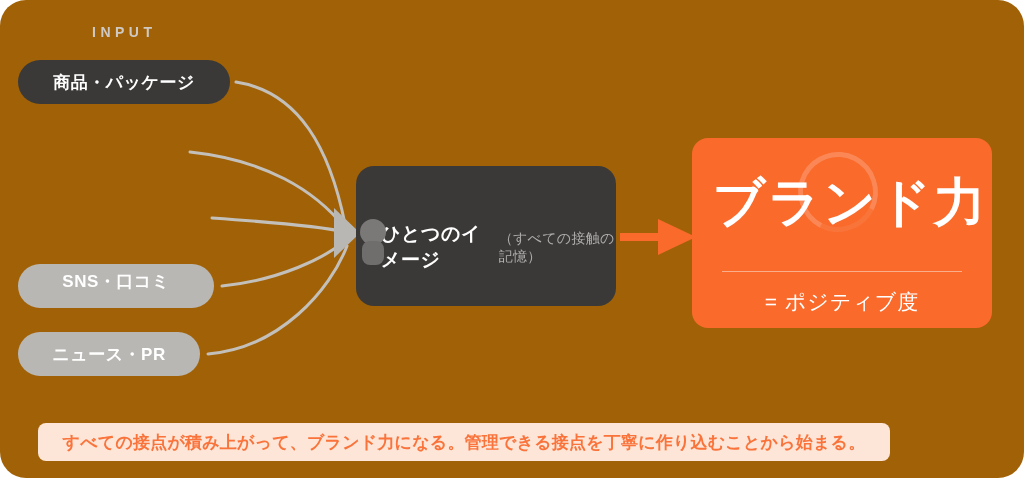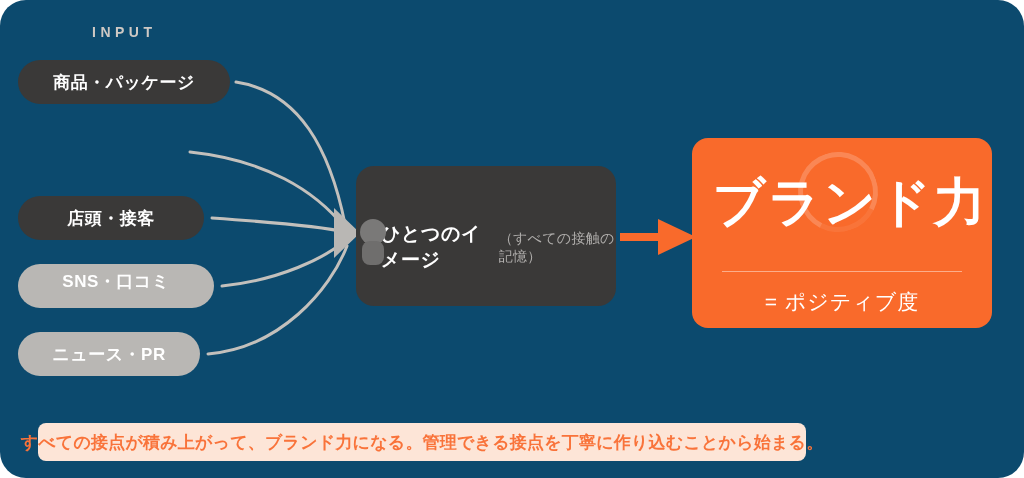--- a/index.html
+++ b/index.html
@@ -11,21 +11,21 @@
     width: 1024px;
     height: 478px;
     font-family: "Liberation Sans", "DejaVu Sans", sans-serif;
     overflow: hidden;
   }
 
   .canvas {
     position: relative;
     width: 1024px;
     height: 478px;
-    background: #0c4a6e;
+    background: #a16207;
     border-radius: 26px;
     overflow: hidden;
   }
 
   
   .input-label {
     position: absolute;
     left: 92px;
     top: 24px;
     font-size: 14px;
@@ -173,21 +173,21 @@
     font-weight: 400;
     color: #ffffff;
     letter-spacing: 1px;
   }
 
   
   .banner {
     position: absolute;
     left: 38px;
     top: 423px;
-    width: 768px;
+    width: 852px;
     height: 38px;
     background: #fde5d7;
     border-radius: 8px;
     display: flex;
     align-items: center;
     justify-content: center;
     box-sizing: border-box;
   }
   .banner-text {
     font-size: 17px;
@@ -199,23 +199,20 @@
 </style>
 </head>
 <body>
 
 <div class="canvas">
 
   <div class="input-label">INPUT</div>
 
   <div class="pill dark pill-0">
     <span>商品・パッケージ</span>
-  </div>
-  <div class="pill dark pill-2">
-    <span>店頭・接客</span>
   </div>
   <div class="pill muted pill-3">
     <span>SNS・口コミ</span>
   </div>
   <div class="pill muted pill-4">
     <span>ニュース・PR</span>
   </div>
 
   <svg class="connectors" viewBox="0 0 1024 478" xmlns="http://www.w3.org/2000/svg">
     <g fill="none" stroke="#c3c0bc" stroke-width="3" stroke-linecap="round">

